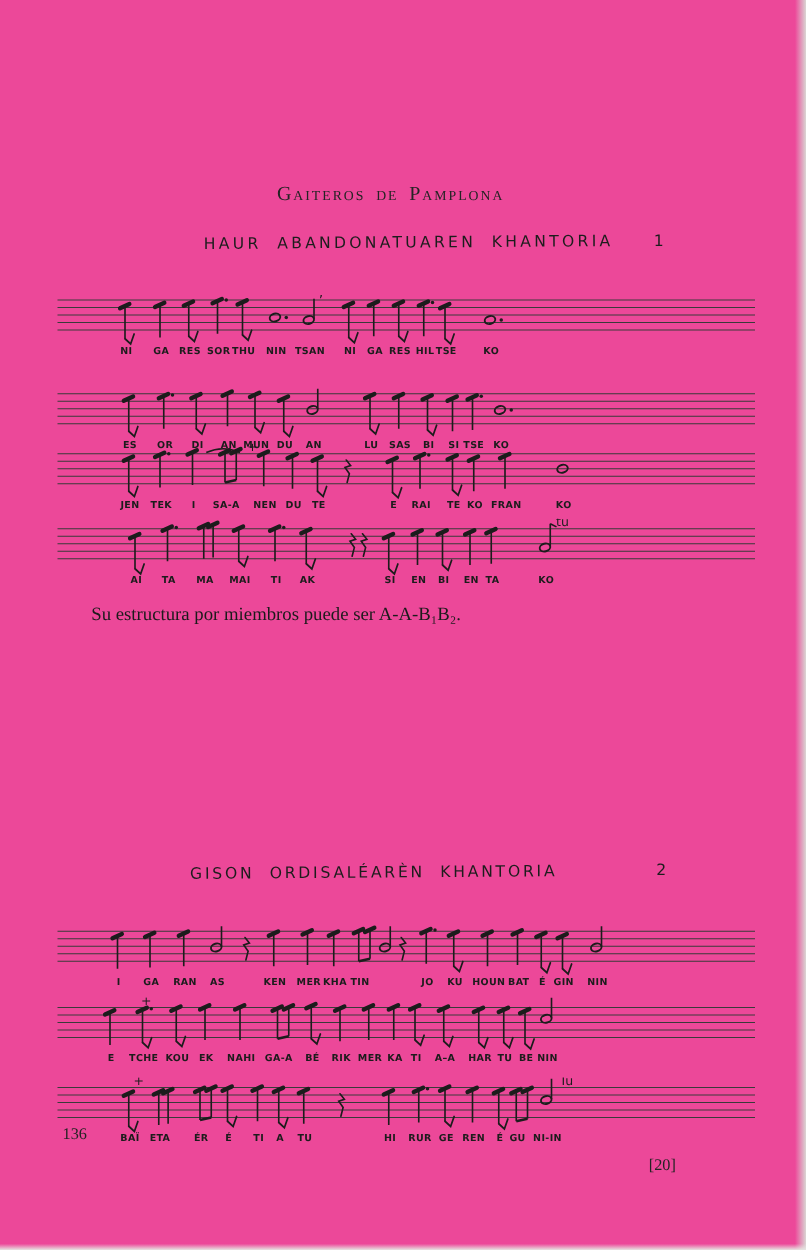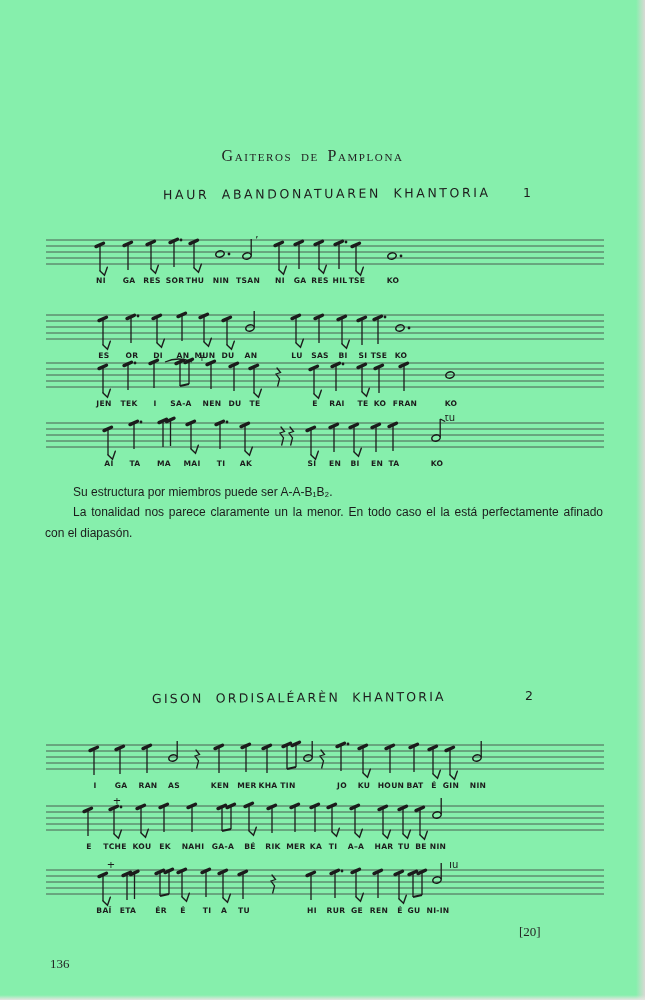--- a/index.html
+++ b/index.html
@@ -4,21 +4,21 @@
 <style>
   html,body{margin:0;padding:0;}
   body{
     width:645px;height:1000px;
     background:#ffffff;
     position:relative;
     overflow:hidden;
     font-family:"Liberation Serif", serif;
     color:#1b1b1b;
   }
-  .page{position:absolute;inset:0;background:#86efac;}
+  .page{position:absolute;inset:0;background:#ec4899;}
   .edge-right{position:absolute;top:0;right:0;width:9px;height:100%;
     background:linear-gradient(to right,rgba(255,255,255,0),#d9d9d5);}
   .edge-bottom{position:absolute;left:0;bottom:0;width:100%;height:5px;
     background:linear-gradient(to bottom,rgba(255,255,255,0),#e6e6e2);}
   .header{
     position:absolute;top:147px;left:0;right:20px;
     text-align:center;
     font-family:"Liberation Serif", serif;
     font-variant:small-caps;
     font-size:16px;letter-spacing:1.6px;word-spacing:3px;
@@ -40,28 +40,28 @@
     font-family:"DejaVu Sans", sans-serif;
     font-size:12.5px;color:#1d1d1d;
   }
   .n1{top:185px;left:523px;}
   .n2{top:688px;left:525px;}
   .stave{position:absolute;left:38px;width:570px;height:62px;}
   .s1{top:232px}.s2{top:307px}.s3{top:355px}.s4{top:415px}
   .s5{top:737px}.s6{top:798px}.s7{top:862px}
   .textblock{
     position:absolute;top:482px;left:45px;width:558px;
-    font-family:Liberation Sans, sans-serif;
-    font-size:12px;line-height:20.4px;
+    font-family:Liberation Serif, serif;
+    font-size:15px;line-height:20.4px;
     text-align:justify;
     color:#1b1b1b;
   }
   .textblock p{margin:0;text-indent:28px;}
   .footer{position:absolute;font-size:13px;color:#242424;}
-  .f-left{top:956px;left:50px;}
+  .f-left{top:899px;left:50px;}
   .f-right{top:924px;left:519px;text-align:center;}
 </style>
 </head>
 <body>
 
 <div class="page">
 
   <div class="header">Gaiteros de Pamplona</div>
 
   <div class="song-title t1">HAUR ABANDONATUAREN KHANTORIA</div>
@@ -285,21 +285,20 @@
         <text x="356" y="51" font-size="7.6" font-weight="bold" letter-spacing="0.3" text-anchor="middle" fill="#1c1c1c" font-family="&quot;DejaVu Sans&quot;, sans-serif">TA</text>
         <ellipse cx="398" cy="23" rx="4.3" ry="3.1" fill="none" stroke="#1c1c1c" stroke-width="1.5" transform="rotate(-15 398 23)"></ellipse>
         <line x1="402.2" y1="4" x2="402.2" y2="22" stroke="#1c1c1c" stroke-width="1.3"></line>
         <path d="M 402.2 4 l 5 2.5" stroke="#1c1c1c" stroke-width="1.3"></path>
         <text x="399" y="51" font-size="7.6" font-weight="bold" letter-spacing="0.3" text-anchor="middle" fill="#1c1c1c" font-family="&quot;DejaVu Sans&quot;, sans-serif">KO</text>
         <text x="412" y="6" font-size="10" text-anchor="middle" fill="#1c1c1c" font-family="&quot;DejaVu Sans&quot;, sans-serif">tu</text>
       </svg></div>
 
   <div class="textblock">
     <p>Su estructura por miembros puede ser A-A-B₁B₂.</p>
-    <p>La tonalidad nos parece claramente un la menor. En todo caso el la está perfectamente afinado con el diapasón.</p>
   </div>
 
   <div class="song-title t2">GISON ORDISALÉARÈN KHANTORIA</div>
   <div class="song-num n2">2</div>
 
   <div class="stave s5"><svg width="570" height="62">
         <line x1="8" y1="8" x2="566" y2="8" stroke="#3a3a3a" stroke-width="0.8"></line>
         <line x1="8" y1="14" x2="566" y2="14" stroke="#3a3a3a" stroke-width="0.8"></line>
         <line x1="8" y1="20" x2="566" y2="20" stroke="#3a3a3a" stroke-width="0.8"></line>
         <line x1="8" y1="26" x2="566" y2="26" stroke="#3a3a3a" stroke-width="0.8"></line>

